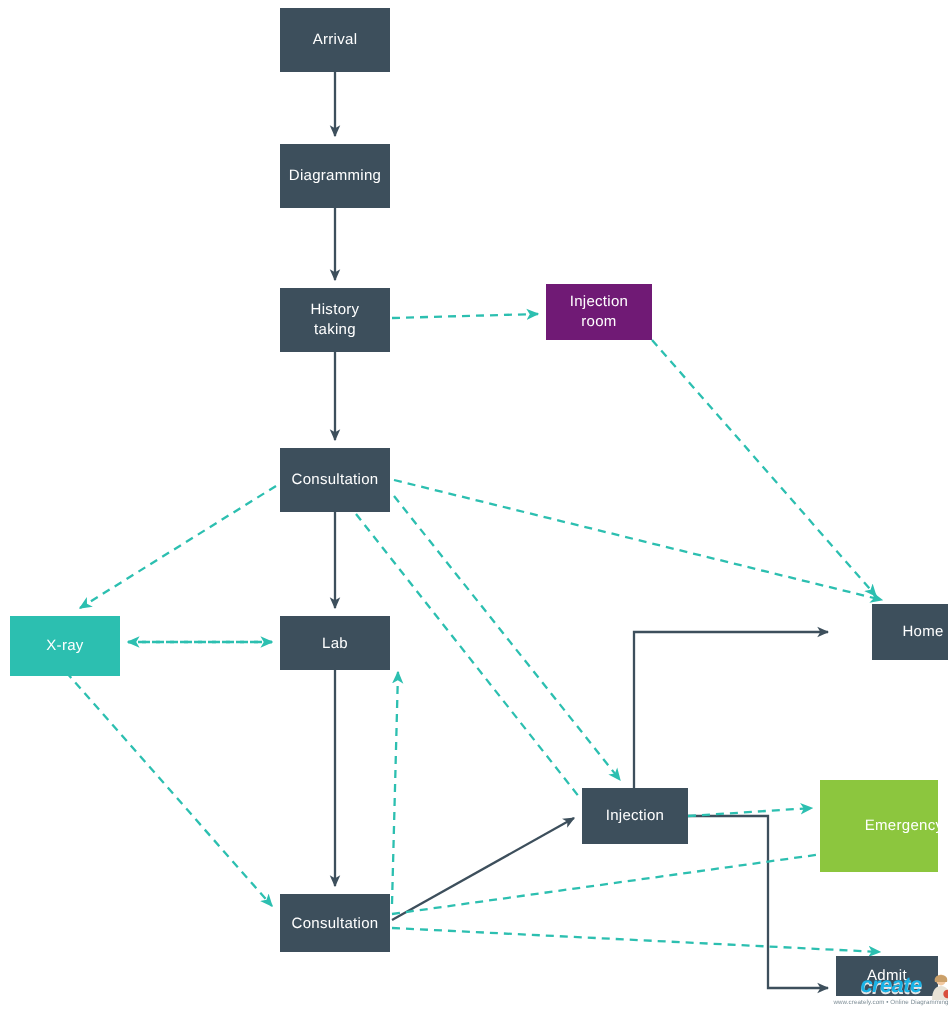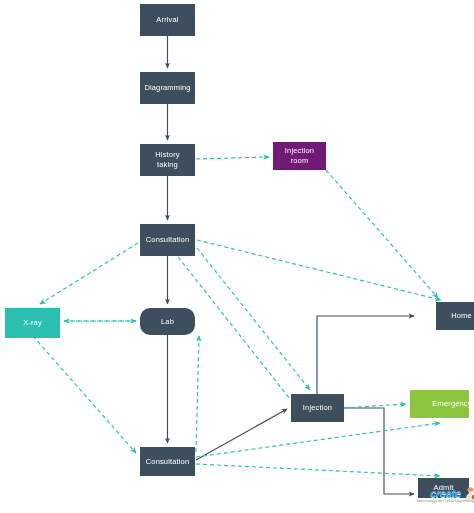--- a/index.html
+++ b/index.html
@@ -142,36 +142,36 @@
       <div class="node node-dark" style="left: 140px; top: 224px; width: 55px; height: 32px;">
         <div>
           <span>Consultation</span>
         </div>
       </div>
       <div class="node node-teal" style="left: 5px; top: 308px; width: 55px; height: 30px;">
         <div>
           <span>X-ray</span>
         </div>
       </div>
-      <div class="node node-dark" style="left: 140px; top: 308px; width: 55px; height: 27px; border-radius: 10px;">
+      <div class="node node-dark" style="left: 140px; top: 308px; width: 55px; height: 27px;">
         <div>
           <span>Lab</span>
         </div>
       </div>
       <div class="node node-dark" style="left: 436px; top: 302px; width: 51px; height: 28px;">
         <div>
           <span>Home</span>
         </div>
       </div>
       <div class="node node-dark" style="left: 291px; top: 394px; width: 53px; height: 28px;">
         <div>
           <span>Injection</span>
         </div>
       </div>
-      <div class="node node-green" style="left: 410px; top: 390px; width: 59px; height: 28px; padding-left: 28px;">
+      <div class="node node-green" style="left: 410px; top: 390px; width: 59px; height: 46px; padding-left: 28px;">
         <div>
           <span>Emergency</span>
         </div>
       </div>
       <div class="node node-dark" style="left: 140px; top: 447px; width: 55px; height: 29px;">
         <div>
           <span>Consultation</span>
         </div>
       </div>
       <div class="node node-dark" style="left: 418px; top: 478px; width: 51px; height: 20px;">

